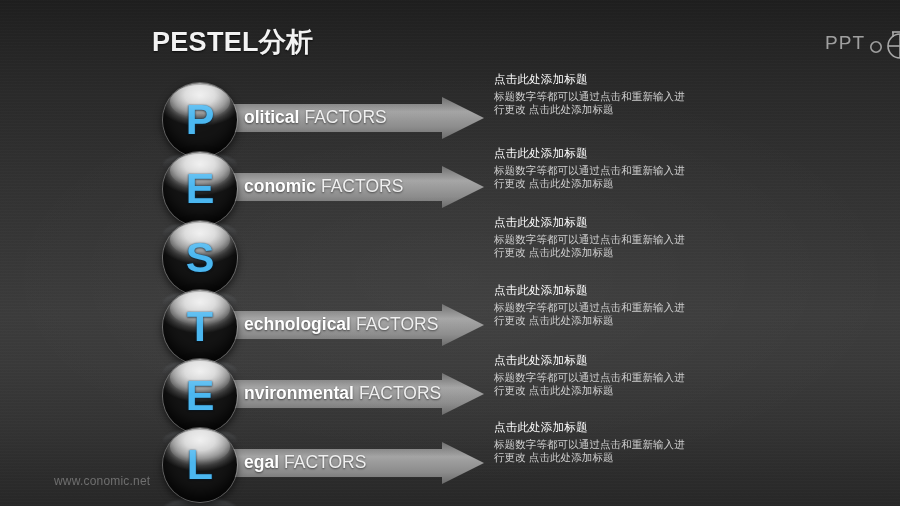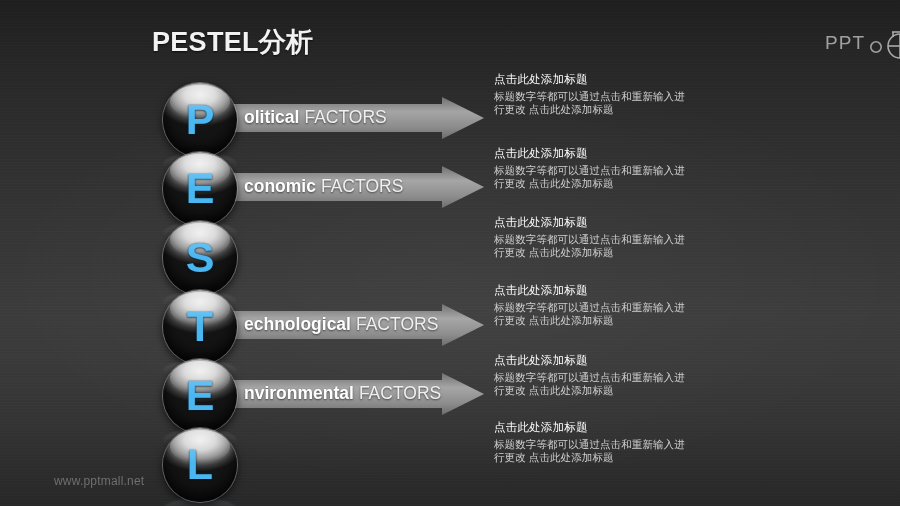--- a/index.html
+++ b/index.html
@@ -347,25 +347,41 @@
       <div class="sphere-gloss"></div>
     </div>
     <div class="txtblock" style="top:-6px">
       <div class="txt-title">点击此处添加标题</div>
       <div class="txt-body">标题数字等都可以通过点击和重新输入进行更改 点击此处添加标题</div>
     </div>
   </div>
 
   <div class="row" style="top:428px">
     <div class="sphere-reflect" style="top:70px"></div>
+    <div class="arrow-wrap">
+      <svg class="arrow-svg" viewBox="0 0 288 42" preserveAspectRatio="none">
+        <defs>
+          <linearGradient id="ag5" x1="0" y1="0" x2="0" y2="1">
+            <stop offset="0%" stop-color="#6e6e6e"></stop>
+            <stop offset="35%" stop-color="#a4a4a4"></stop>
+            <stop offset="72%" stop-color="#8b8b8b"></stop>
+            <stop offset="100%" stop-color="#6a6a6a"></stop>
+          </linearGradient>
+        </defs>
+        <path d="M0,7 L246,7 L246,0 L288,21 L246,42 L246,35 L0,35 Z" fill="url(#ag5)"></path>
+      </svg>
+      <div class="arrow-label">
+        <span class="lead">egal</span><span class="tail">FACTORS</span>
+      </div>
+    </div>
     <div class="sphere">
       <div class="sphere-letter">L</div>
       <div class="sphere-gloss"></div>
     </div>
     <div class="txtblock" style="top:-8px">
       <div class="txt-title">点击此处添加标题</div>
       <div class="txt-body">标题数字等都可以通过点击和重新输入进行更改 点击此处添加标题</div>
     </div>
   </div>
 
-  <div class="layer" id="watermark">www.pptmall.net</div>
+  <div class="layer" id="watermark">www.conomic.net</div>
 
 </div>
 
 </body></html>

